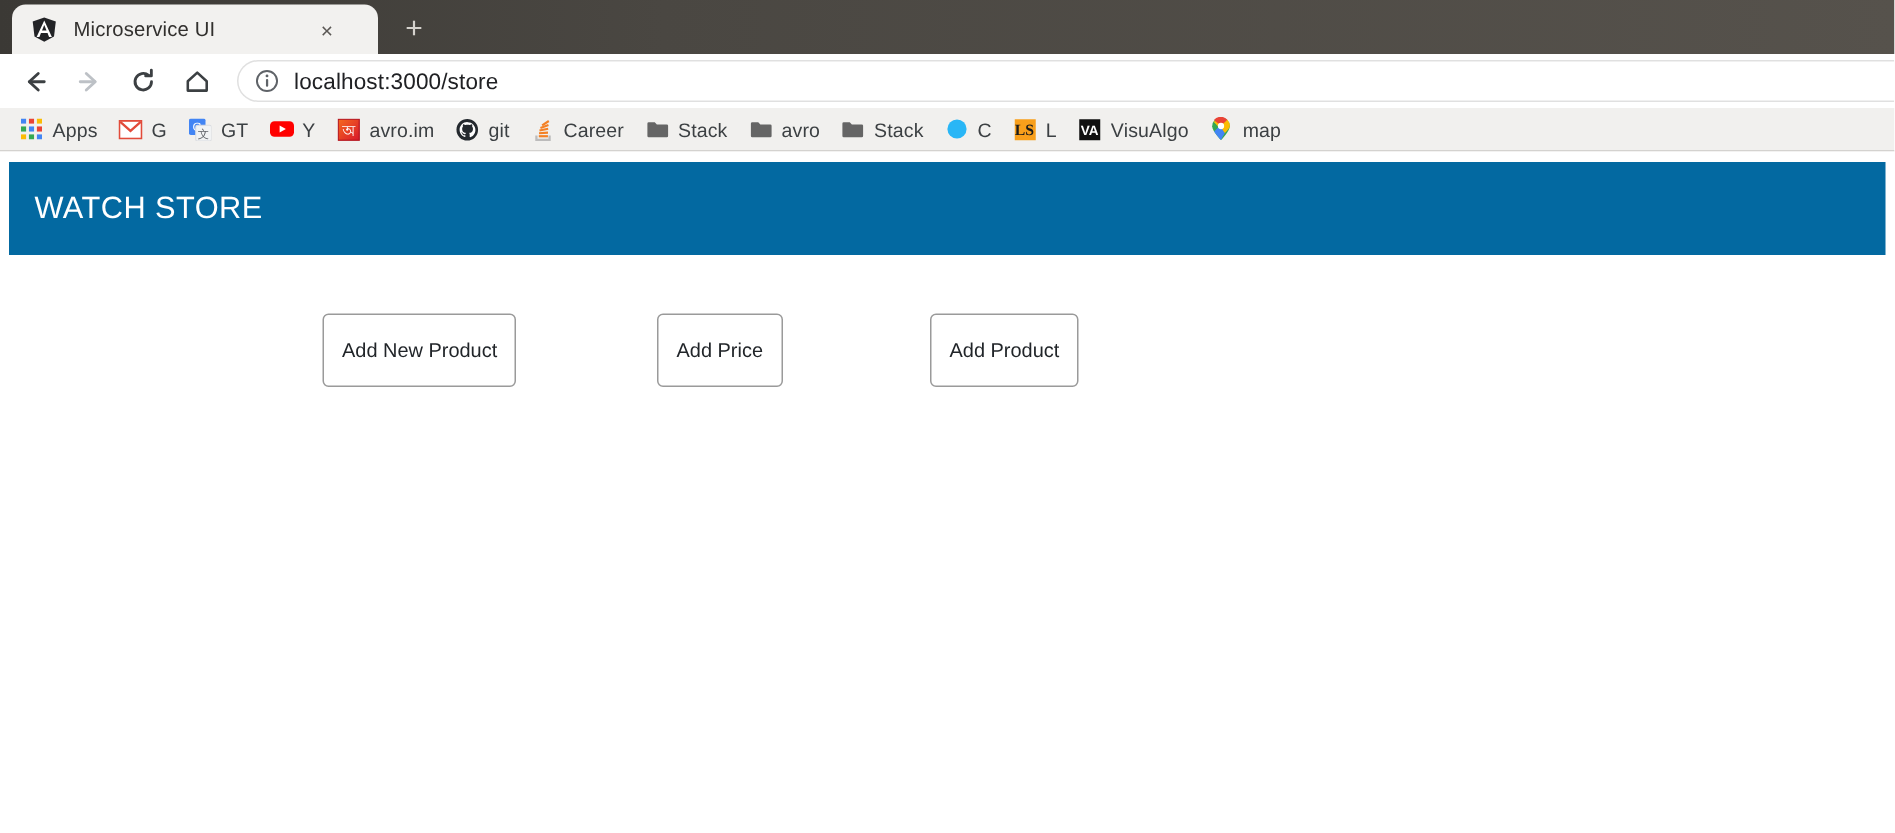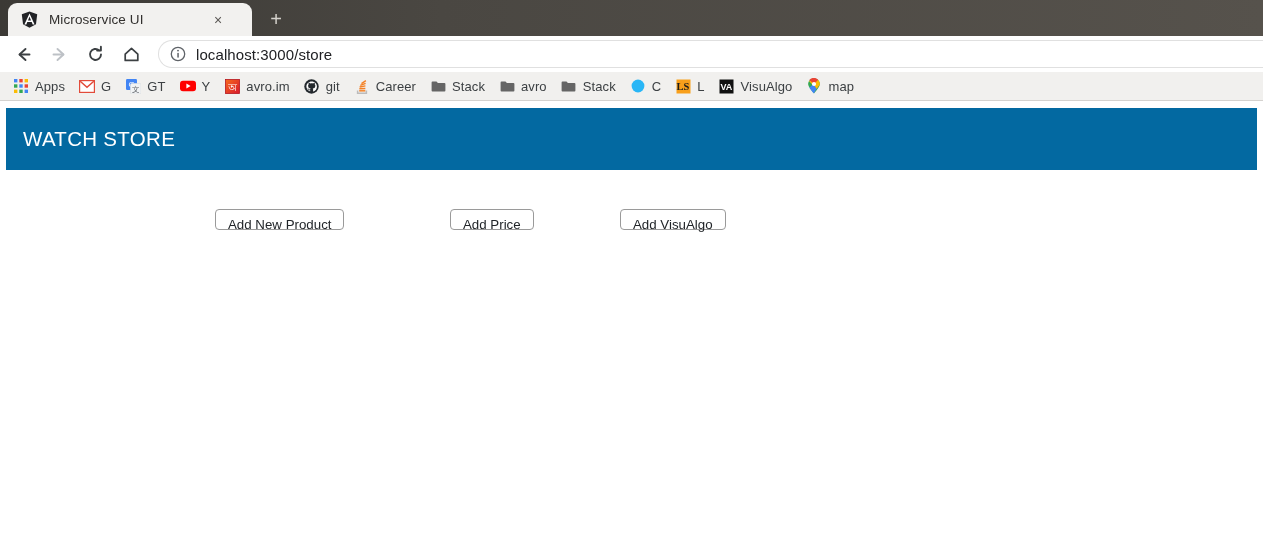--- a/index.html
+++ b/index.html
@@ -150,35 +150,35 @@
     font-weight: 400;
   }
   .actions {
     margin-top: 39px;
     position: relative;
     height: 40px;
   }
   .btn {
     position: absolute;
     top: 0;
-    height: 21px;
+    height: 49px;
     background: #ffffff;
     border: 1px solid #9a9a9a;
     border-radius: 4px;
     color: #212529;
     font-size: 13.3px;
     font-family: "Liberation Sans", sans-serif;
     padding: 0 12px;
     line-height: 29px;
     text-align: center;
     white-space: nowrap;
     cursor: pointer;
   }
   #btn-0 { left: 209px; }
-  #btn-1 { left: 444px; }
+  #btn-1 { left: 432px; }
   #btn-2 { left: 614px; }
 </style>
 </head>
 <body>
 
 <div class="tabstrip">
   <div class="tab">
     <span class="tab-favicon">
       <svg width="17" height="17" viewBox="0 0 17 17">
         <path d="M8.5 0.6 L16.2 3.3 L15.0 13.3 L8.5 16.8 L2.0 13.3 L0.8 3.3 Z" fill="#222326"></path>
@@ -392,15 +392,15 @@
 </div>
 
 <div class="page">
   <div class="banner">
     <span class="banner-title">WATCH STORE</span>
   </div>
 
   <div class="actions">
     <button class="btn" id="btn-0">Add New Product</button>
     <button class="btn" id="btn-1">Add Price</button>
-    <button class="btn" id="btn-2">Add VisuAlgo</button>
+    <button class="btn" id="btn-2">Add Product</button>
   </div>
 </div>
 
 </body></html>

